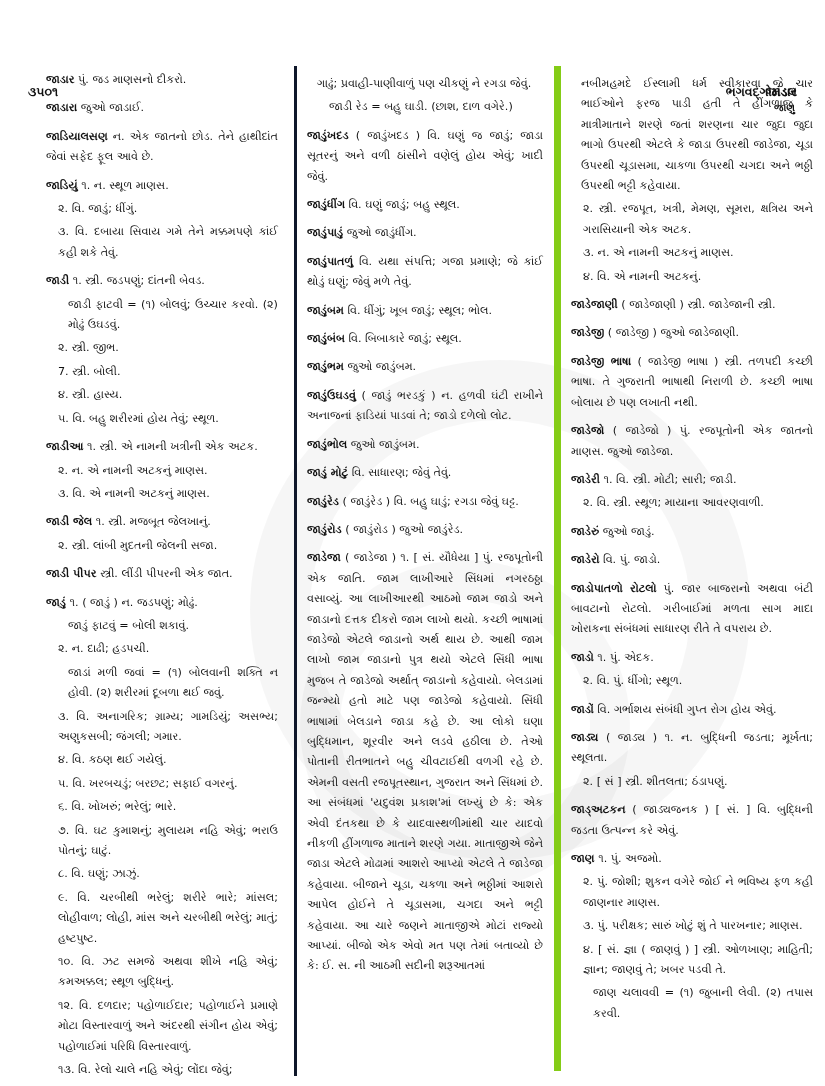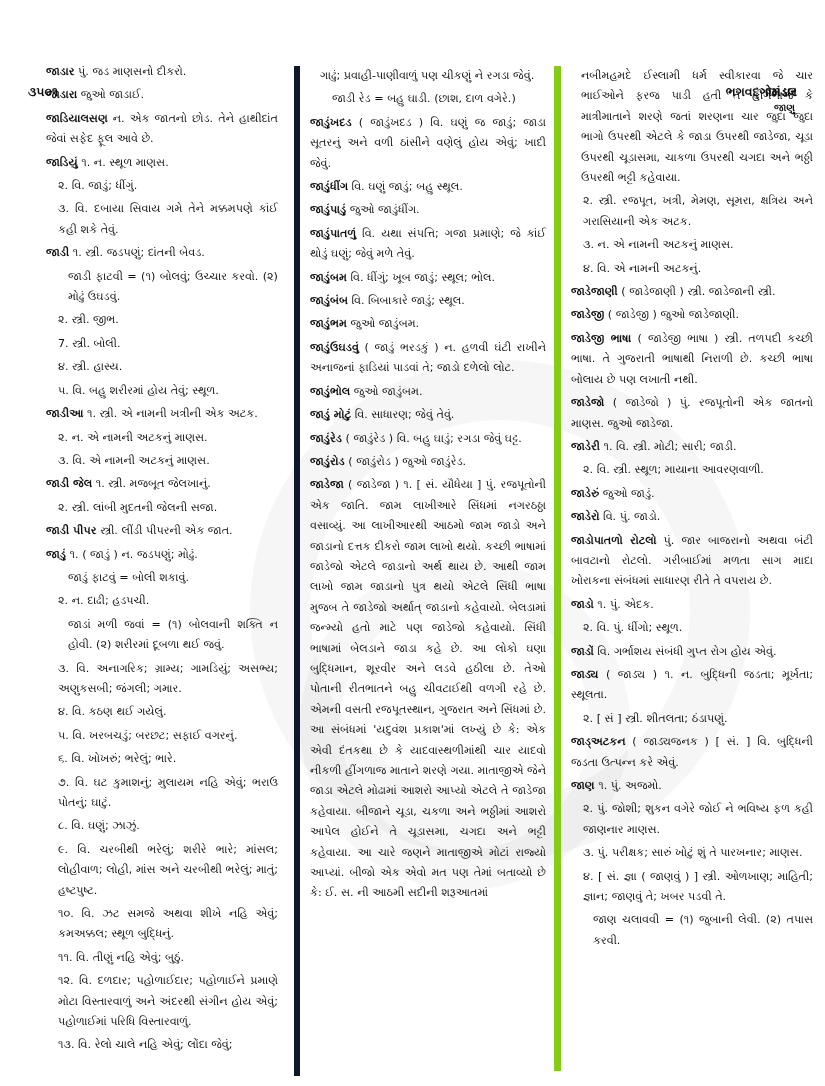--- a/index.html
+++ b/index.html
@@ -26,23 +26,23 @@
   .header .title { position: absolute; left: 0; right: 0; text-align: right; top: 0; font-weight: bold; }
   .header .gw1 { position: absolute; right: 0; top: 0; }
   .header .gw2 { position: absolute; right: 2px; top: 18px; font-size: 10px; }
   .cols {
     position: absolute; top: 62px; left: 46px; width: 760px; height: 1000px;
   }
   .col {
     position: absolute; top: 0; font-size: 11.2px; line-height: 20.4px;
   }
   .col1 { left: 0; width: 232px; }
-  .col2 { left: 248px; width: 236px; border-left: 6px solid #0f172a; padding-left: 10px; top: 4px; height: 1010px; }
+  .col2 { left: 248px; width: 236px; border-left: 3px solid #0f172a; padding-left: 10px; top: 4px; height: 1010px; }
   .col3 { left: 508px; width: 242px; border-left: 7px solid #84cc16; padding-left: 10px; top: 4px; height: 1005px; }
-  .entry { margin: 0 0 3px 0; text-align: justify; }
+  .entry { margin: 8px 0 3px 0; text-align: justify; }
   .entry .hw { font-weight: bold; }
   .sub { margin: 0 0 3px 0; padding-left: 12px; text-align: justify; }
   .ind { padding-left: 22px; }
   .cont { padding-left: 10px; }
 </style>
 </head>
 <body>
 
 <div class="watermark"></div>
 <div class="watermark2"></div>
@@ -79,21 +79,20 @@
       <div class="sub">૨. ન. દાઢી; હડપચી.</div>
       <div class="sub ind">જાડાં મળી જવાં = (૧) બોલવાની શક્તિ ન હોવી. (૨) શરીરમાં દૂબળા થઈ જવું.</div>
       <div class="sub">૩. વિ. અનાગરિક; ગ્રામ્ય; ગામડિયું; અસભ્ય; અણુકસબી; જંગલી; ગમાર.</div>
       <div class="sub">૪. વિ. કઠણ થઈ ગયેલું.</div>
       <div class="sub">૫. વિ. ખરબચડું; બરછટ; સફાઈ વગરનું.</div>
       <div class="sub">૬. વિ. ખોખરું; ભરેલું; ભારે.</div>
       <div class="sub">૭. વિ. ઘટ કુમાશનું; મુલાયમ નહિ એવું; ભરાઉ પોતનું; ઘાટું.</div>
       <div class="sub">૮. વિ. ઘણું; ઝાઝું.</div>
       <div class="sub">૯. વિ. ચરબીથી ભરેલું; શરીરે ભારે; માંસલ; લોહીવાળ; લોહી, માંસ અને ચરબીથી ભરેલું; માતું; હષ્ટપુષ્ટ.</div>
       <div class="sub">૧૦. વિ. ઝટ સમજે અથવા શીખે નહિ એવું; કમઅક્કલ; સ્થૂળ બુદ્ધિનું.</div>
-      <div class="sub">૧૧. વિ. તીણું નહિ એવું; બુઠું.</div>
       <div class="sub">૧૨. વિ. દળદાર; પહોળાઈદાર; પહોળાઈને પ્રમાણે મોટા વિસ્તારવાળું અને અંદરથી સંગીન હોય એવું; પહોળાઈમાં પરિધિ વિસ્તારવાળું.</div>
       <div class="sub">૧૩. વિ. રેલો ચાલે નહિ એવું; લોંદા જેવું;</div>
     </div>
   <div class="col col2">
       <div class="entry cont">ગાઢું; પ્રવાહી-પાણીવાળું પણ ચીકણું ને રગડા જેવું.</div>
       <div class="sub ind">જાડી રેડ = બહુ ઘાડી. (છાશ, દાળ વગેરે.)</div>
       <div class="entry"><span class="hw">જાડુંખદડ</span><span> ( જાડુંખદડ ) વિ. ઘણું જ જાડું; જાડા સૂતરનું અને વળી ઠાંસીને વણેલું હોય એવું; ખાદી જેવું.</span></div>
       <div class="entry"><span class="hw">જાડુંધીંગ</span><span> વિ. ઘણું જાડું; બહુ સ્થૂલ.</span></div>
       <div class="entry"><span class="hw">જાડુંપાડું</span><span> જુઓ જાડુંધીંગ.</span></div>
       <div class="entry"><span class="hw">જાડુંપાતળું</span><span> વિ. યથા સંપત્તિ; ગજા પ્રમાણે; જે કાંઈ થોડું ઘણું; જેવું મળે તેવું.</span></div>

